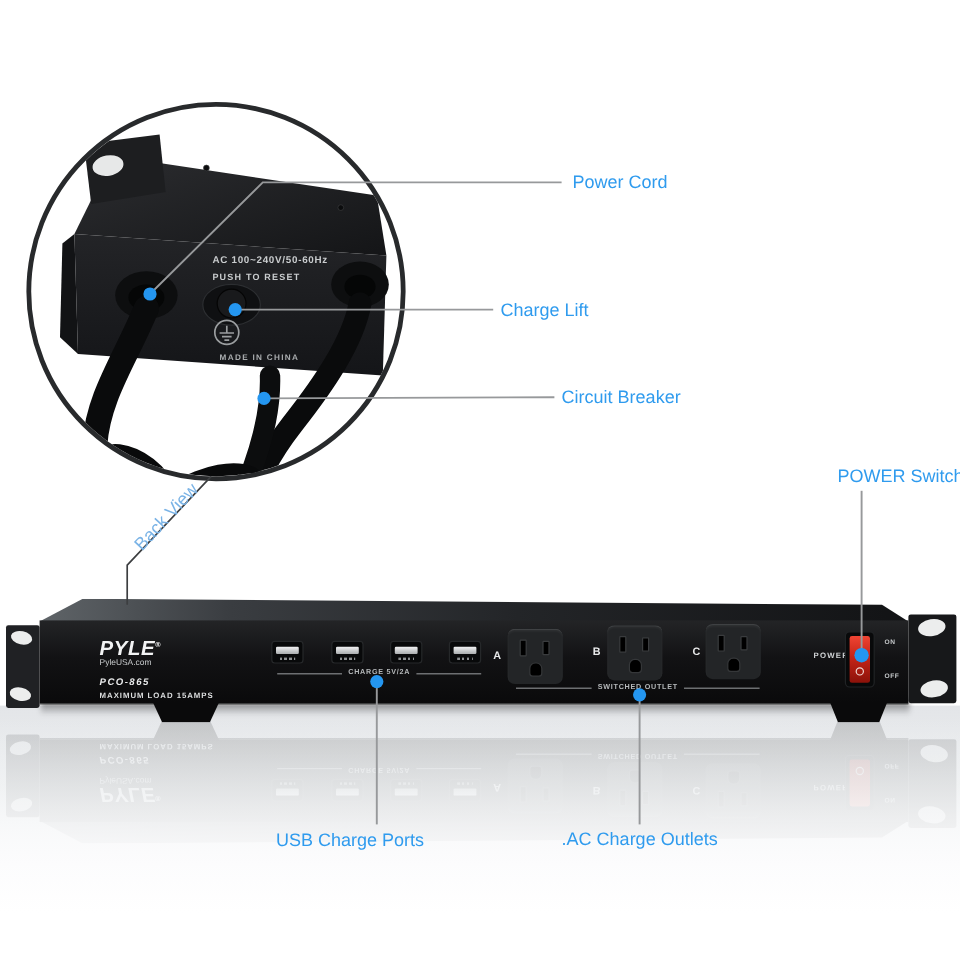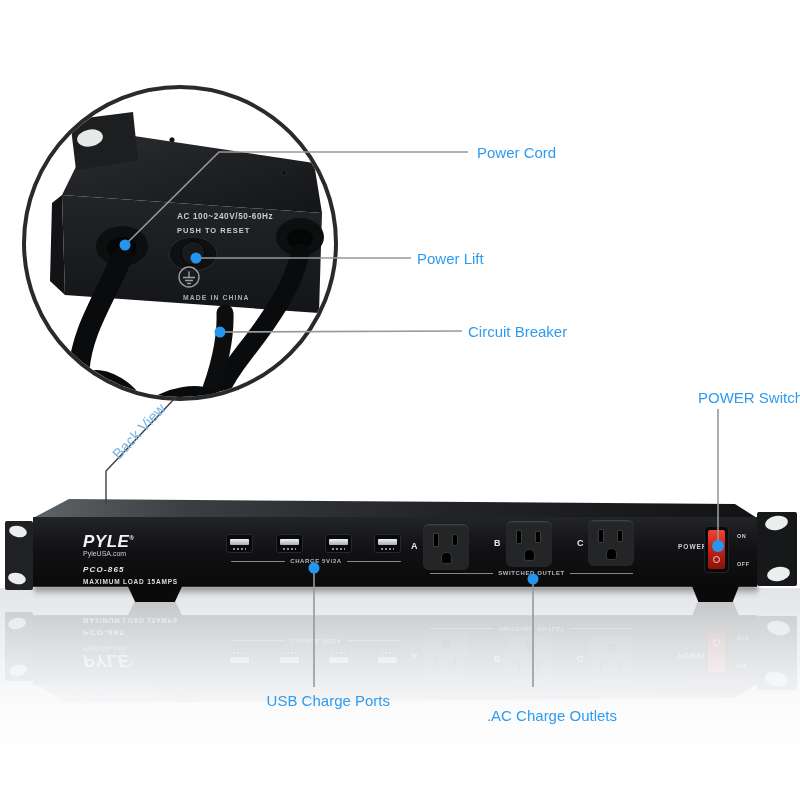--- a/index.html
+++ b/index.html
@@ -87,22 +87,22 @@
   .cl{stroke:var(--callout_line,#97999b);stroke-width:1.6;fill:none;}
   .ptr{stroke:#3c3e40;stroke-width:1.4;fill:none;}
   .dot{fill:var(--dot_blue,#2496f0);}
 
   
   .lbl{position:absolute;font-size:15px;color:var(--label_blue,#2f9bee);white-space:nowrap;}
   .lbl-powercord{left:477px;top:144px;}
   .lbl-groundlift{left:417px;top:250px;}
   .lbl-circuitbreaker{left:468px;top:323px;}
   .lbl-powerswitch{left:665px;top:389px;margin-left:33px;}
-  .lbl-usb{left:230px;top:692px;width:160px;text-align:right;}
-  .lbl-ac{left:452px;top:691px;width:165px;text-align:right;margin-top:16px;}
+  .lbl-usb{left:230px;top:692px;width:160px;text-align:left;}
+  .lbl-ac{left:468px;top:691px;width:165px;text-align:left;}
   .lbl-backview{left:115px;top:448px;transform:rotate(-47deg);transform-origin:0 50%;
                 color:var(--back_view_blue,#7ab3e6);font-size:15px;}
 </style>
 </head>
 <body>
 
 <div id="canvas">
 
   <div class="floor"></div>
   <div class="refl">
@@ -333,20 +333,20 @@
     <line class="cl" x1="533" y1="579" x2="533" y2="687"></line>
     <circle class="dot" cx="125" cy="245" r="5.5"></circle>
     <circle class="dot" cx="196" cy="258" r="5.5"></circle>
     <circle class="dot" cx="220" cy="332" r="5.5"></circle>
     <circle class="dot" cx="718" cy="546" r="6"></circle>
     <circle class="dot" cx="314" cy="568" r="5.5"></circle>
     <circle class="dot" cx="533" cy="579" r="5.5"></circle>
   </svg>
 
   <div class="lbl lbl-powercord">Power Cord</div>
-  <div class="lbl lbl-groundlift">Power Lift</div>
+  <div class="lbl lbl-groundlift">Charge Lift</div>
   <div class="lbl lbl-circuitbreaker">Circuit Breaker</div>
   <div class="lbl lbl-powerswitch">POWER Switch</div>
   <div class="lbl lbl-usb">USB Charge Ports</div>
   <div class="lbl lbl-ac">.AC Charge Outlets</div>
   <div class="lbl lbl-backview">Back View</div>
 
 </div>
 
 </body></html>

